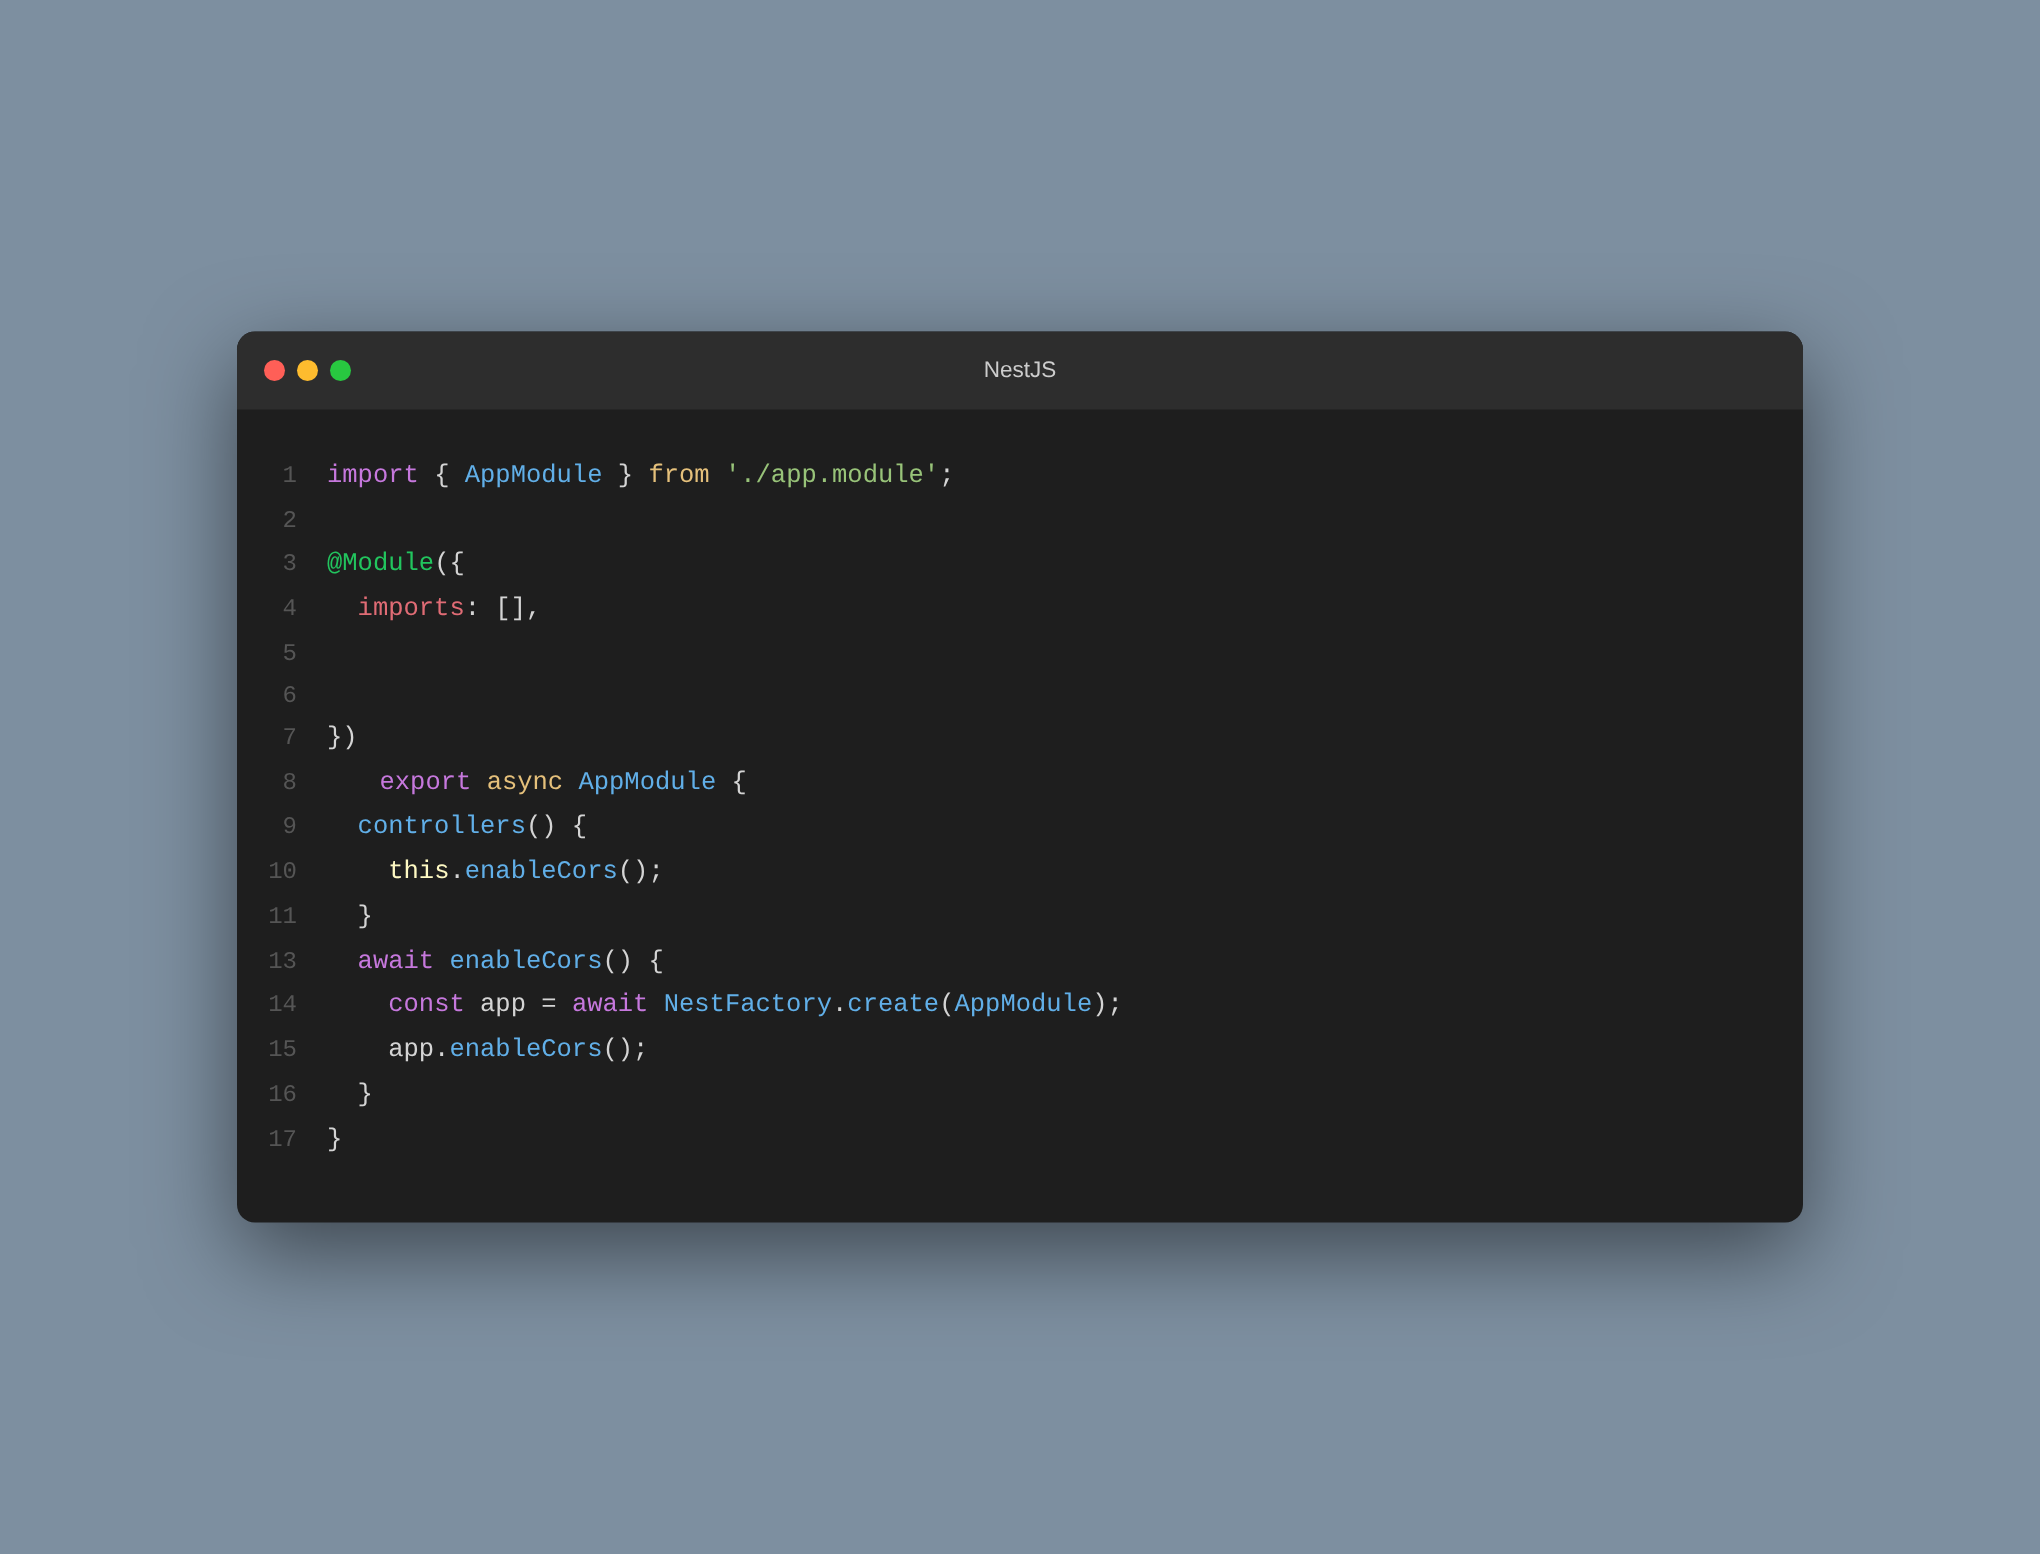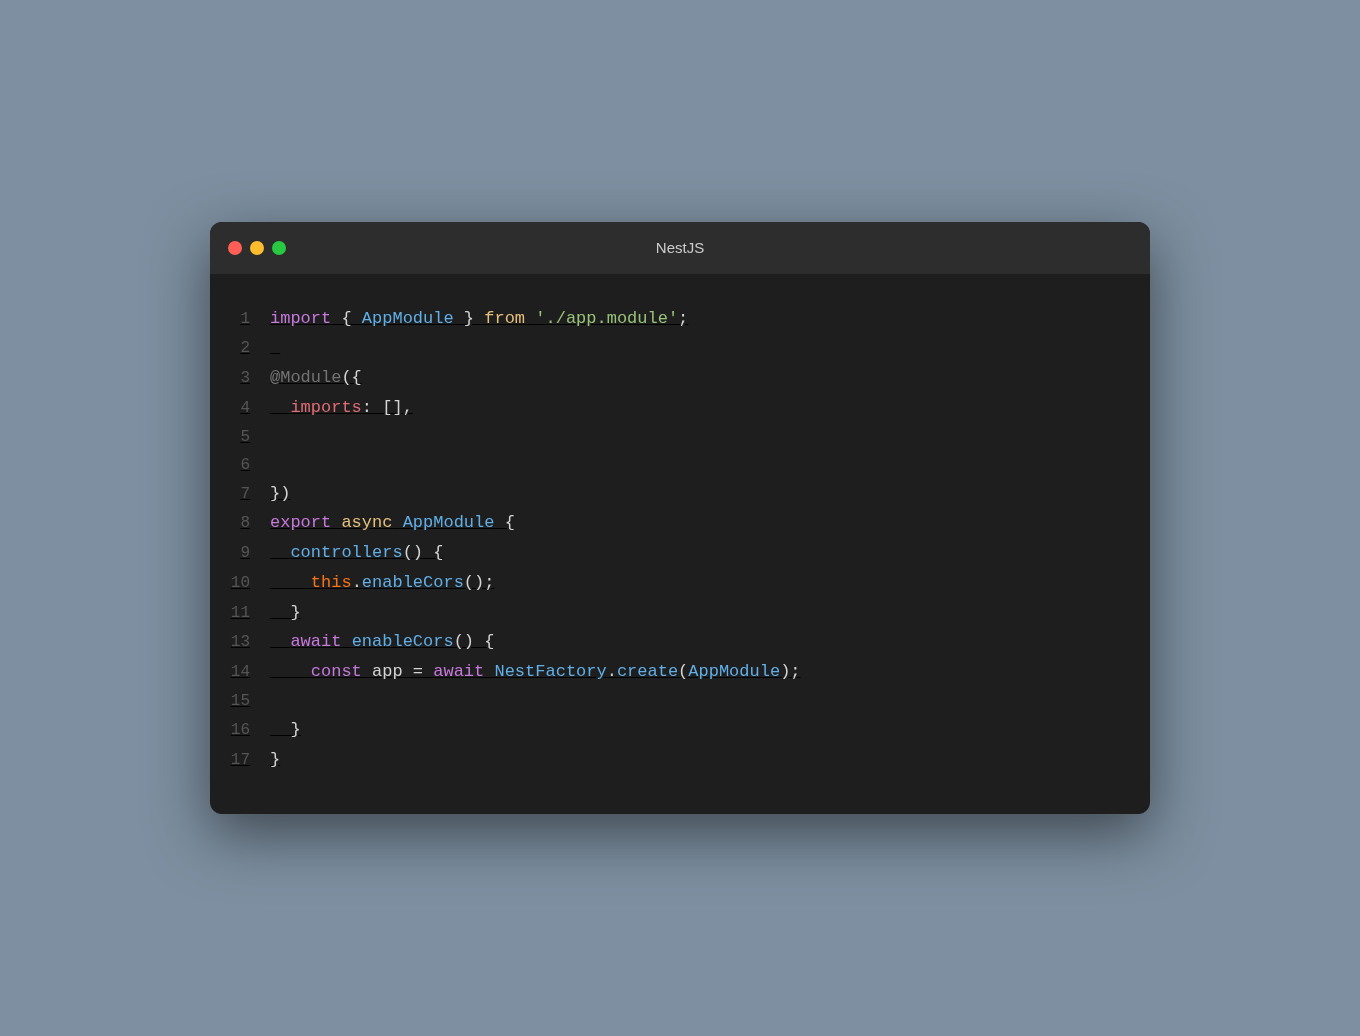--- a/index.html
+++ b/index.html
@@ -12,26 +12,25 @@
       width: 1360px;
       height: 1036px;
       background-color: #7d8fa0;
       display: flex;
       align-items: center;
       justify-content: center;
       font-family: 'Courier New', Courier, monospace;
     }
 
     .window {
-      width: 940px;
+      width: 1044px;
       background-color: #1e1e1e;
       border-radius: 12px;
       box-shadow: 0 20px 60px rgba(0,0,0,0.5);
       overflow: hidden;
-      text-decoration: underline;
     }
 
     .titlebar {
       background-color: #2d2d2d;
       height: 52px;
       display: flex;
       align-items: center;
       padding: 0 18px;
       position: relative;
     }
@@ -92,29 +91,29 @@
 
     .code-content {
       color: #d4d4d4;
       white-space: pre;
     }
 
     
     .kw-import    { color: #c678dd; }   
     .kw-from      { color: #e5c07b; }   
     .kw-string    { color: #98c379; }   
-    .kw-decorator { color: #737373; }   
+    .kw-decorator { color: #22c55e; }   
     .kw-class     { color: #e5c07b; }   
     .kw-classname { color: #61afe8; }   
     .kw-prop      { color: #e06c75; }   
     .kw-method    { color: #61afe8; }   
-    .kw-this      { color: #f97316; }   
+    .kw-this      { color: #fef9c3; }   
     .kw-async     { color: #c678dd; }   
     .kw-await     { color: #c678dd; }   
-    .kw-export    { color: #c678dd; }   
+    .kw-export    { color: #c678dd; margin-left: 35px; }   
     .plain        { color: #d4d4d4; }
   </style>
 </head>
 <body>
 
 <div class="window">
   <div class="titlebar">
     <div class="traffic-lights">
       <div class="traffic-light close"></div>
       <div class="traffic-light minimize"></div>
@@ -184,20 +183,21 @@
       <span class="code-content"><span class="plain">  </span><span class="kw-async">await</span><span class="plain"> </span><span class="kw-method">enableCors</span><span class="plain">() {</span></span>
     </div>
 
     <div class="code-line">
       <span class="line-num">14</span>
       <span class="code-content"><span class="plain">    </span><span class="kw-import">const</span><span class="plain"> app = </span><span class="kw-await">await</span><span class="plain"> </span><span class="kw-classname">NestFactory</span><span class="plain">.</span><span class="kw-method">create</span><span class="plain">(</span><span class="kw-classname">AppModule</span><span class="plain">);</span></span>
     </div>
 
     <div class="code-line">
       <span class="line-num">15</span>
+      <span class="code-content"><span class="plain">    app.</span><span class="kw-method">enableCors</span><span class="plain">();</span></span>
     </div>
 
     <div class="code-line">
       <span class="line-num">16</span>
       <span class="code-content"><span class="plain">  }</span></span>
     </div>
 
     <div class="code-line">
       <span class="line-num">17</span>
       <span class="code-content"><span class="plain">}</span></span>

